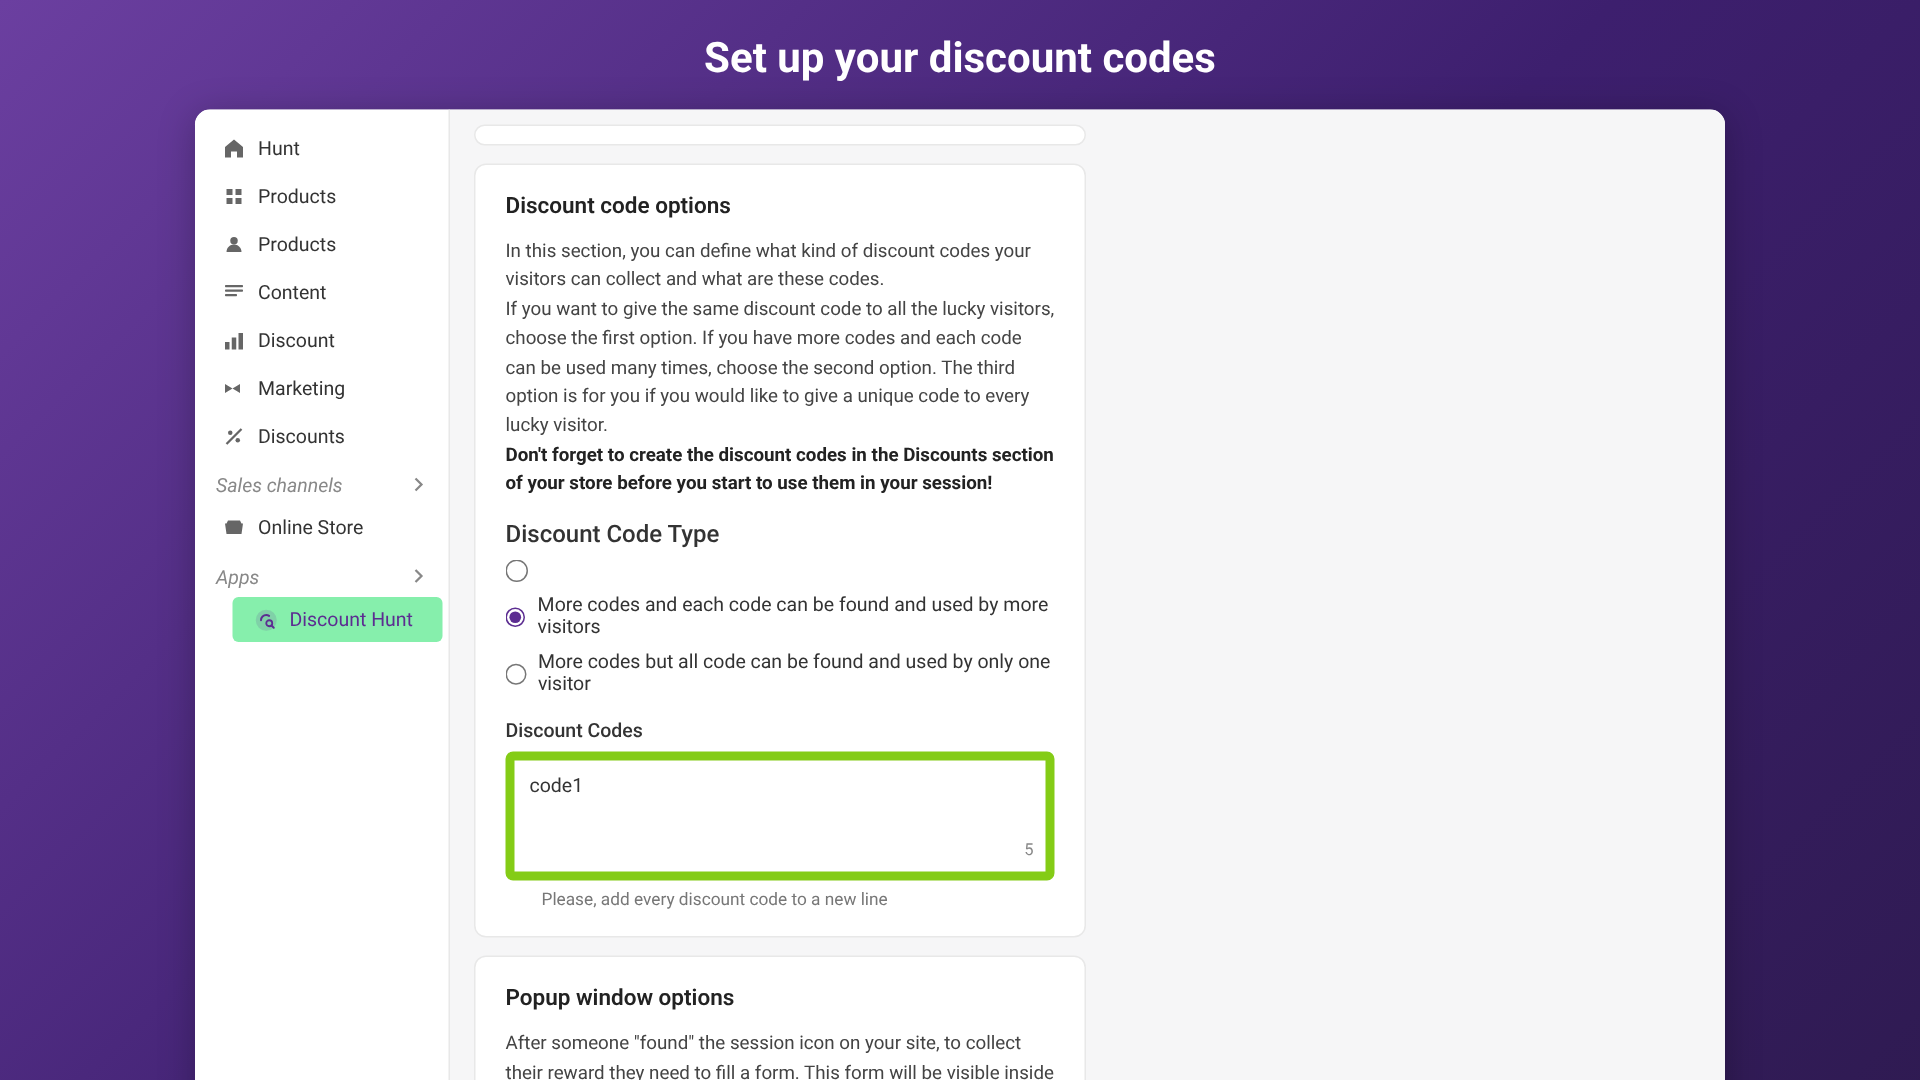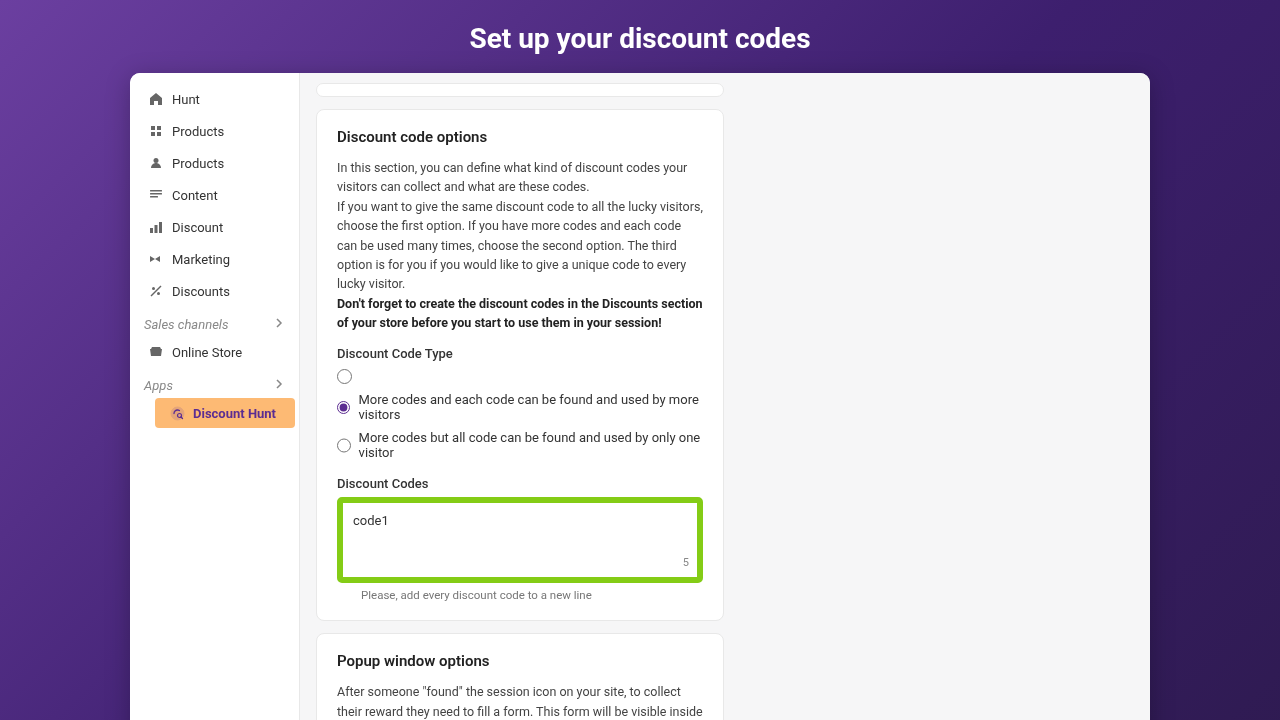--- a/index.html
+++ b/index.html
@@ -49,23 +49,23 @@
       align-items: center;
       gap: 8px;
       padding: 7px 14px;
       font-size: 13px;
       color: #333;
       cursor: pointer;
       border-radius: 4px;
       margin: 1px 4px;
     }
     .sidebar-item.active {
-      background: #fdba74;
+      background: #86efac;
       color: #5c2d91;
-      font-weight: 700;
+      font-weight: 400;
       margin-left: 25px;
     }
 
     .sidebar-icon {
       width: 16px;
       height: 16px;
       display: flex;
       align-items: center;
       justify-content: center;
       flex-shrink: 0;
@@ -119,21 +119,21 @@
       line-height: 1.55;
       margin-bottom: 0;
     }
 
     .card-description .bold-note {
       font-weight: 700;
       color: #222;
     }
 
     .section-label {
-      font-size: 13px;
+      font-size: 16px;
       font-weight: 500;
       color: #333;
       margin: 14px 0 8px 0;
     }
 
     .radio-group {
       display: flex;
       flex-direction: column;
       gap: 8px;
       margin-bottom: 4px;

